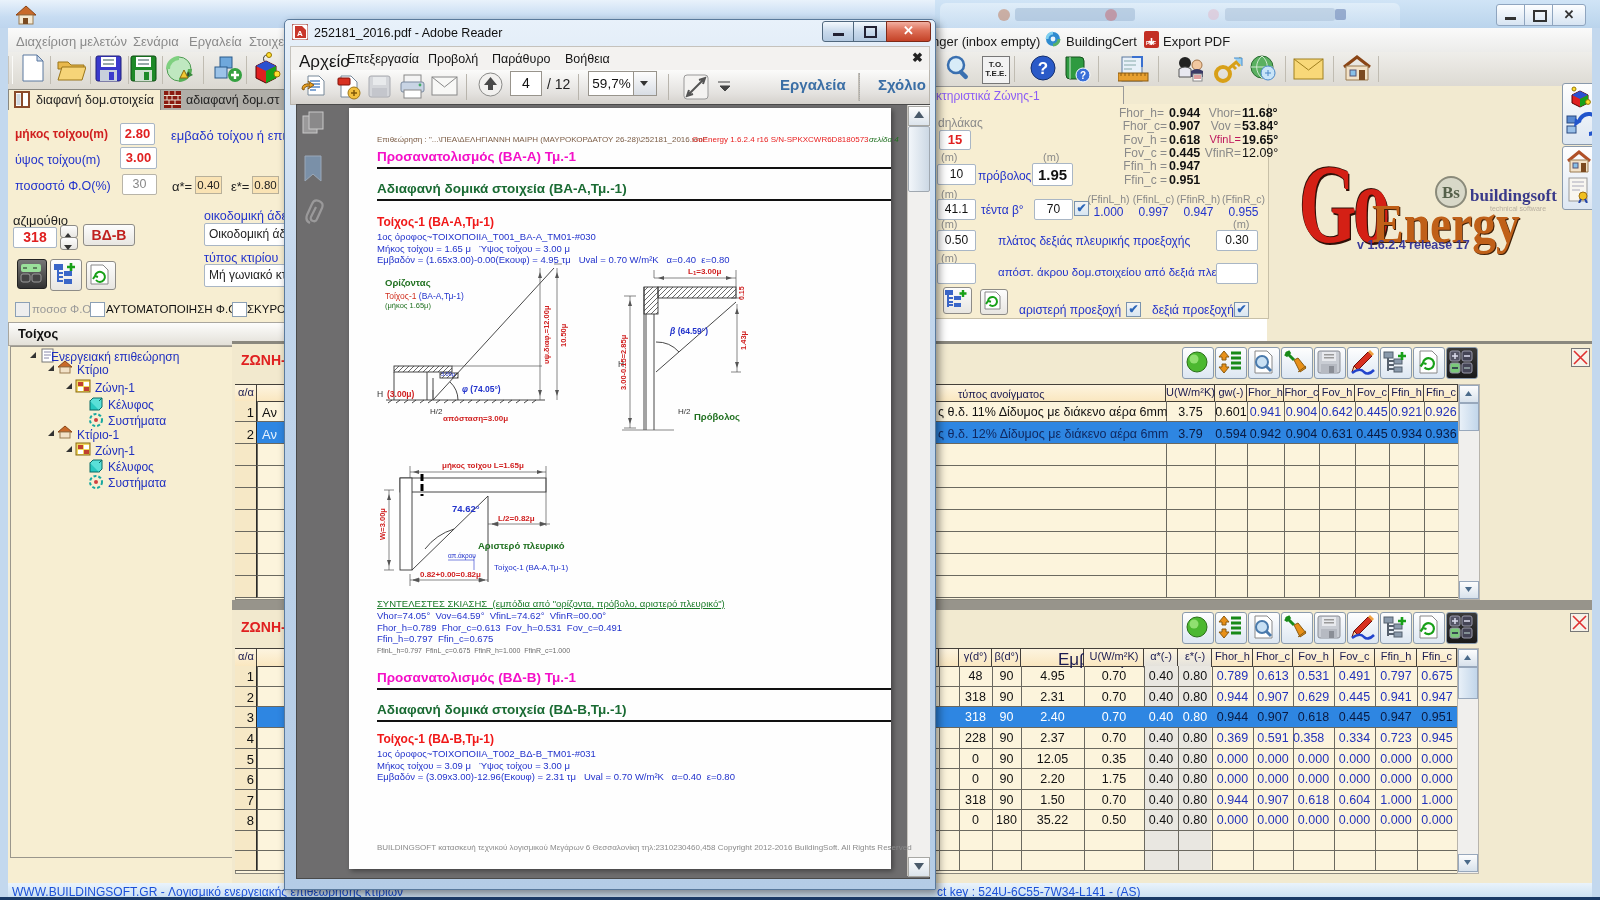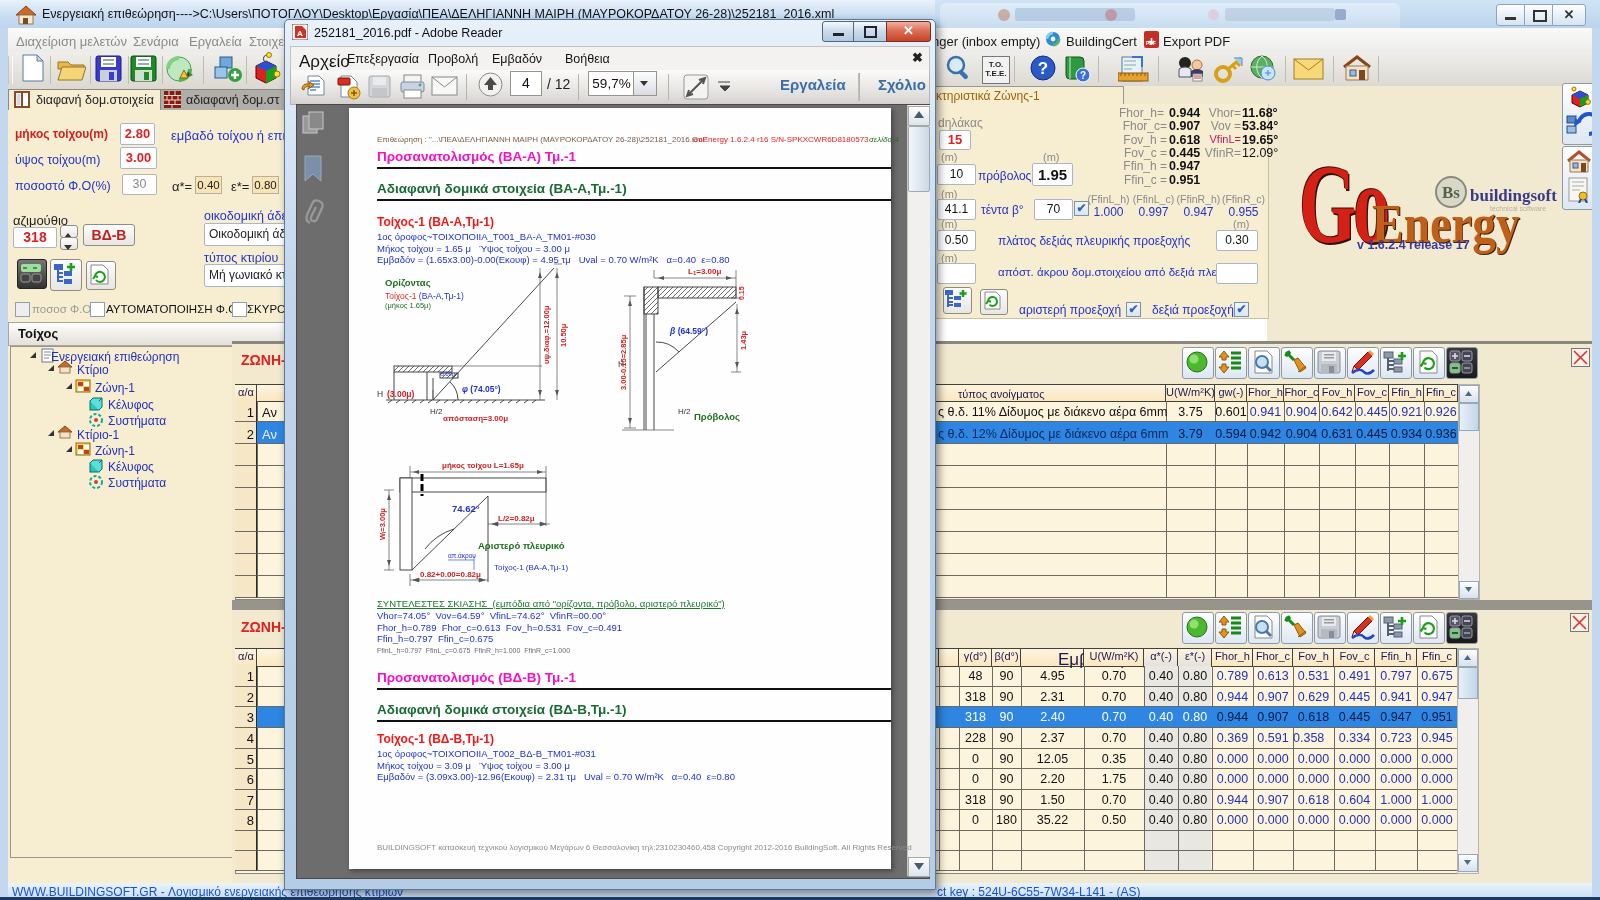--- a/index.html
+++ b/index.html
@@ -13,21 +13,20 @@
 <body>
 <div id="scr">
 
 <div class="ab" style="left:0;top:0;width:935px;height:28px;background:linear-gradient(#E9F2FB,#C7DCF2 60%,#BED5EE)"></div>
 
 <svg class="ab" style="left:14px;top:4px" width="24" height="22">
       <path d="M2 11 L12 2 L22 11 Z" fill="#C96A2A" stroke="#8A4515"></path>
       <rect x="5" y="11" width="14" height="9" fill="#F5E9D2" stroke="#9A7A50"></rect>
       <rect x="9" y="14" width="5" height="6" fill="#7B4A20"></rect>
     </svg>
-<div class="ab" style="left:42px;top:7px;font-size:12.5px;color:#111">Ενεργειακή επιθεώρηση----&gt;C:\Users\ΠΟΤΟΓΛΟΥ\Desktop\Εργασία\ΠΕΑ\ΔΕΛΗΓΙΑΝΝΗ ΜΑΙΡΗ (ΜΑΥΡΟΚΟΡΔΑΤΟΥ 26-28)\252181_2016.xml</div>
 
 <div class="ab" style="left:935px;top:0;width:665px;height:28px;background:linear-gradient(#D0E4F6,#BAD4EC)"></div>
 <div class="ab" style="left:940px;top:3px;width:460px;height:25px;background:linear-gradient(#E4F0FA,#CBDFF2);border-radius:6px 6px 0 0;opacity:.8"></div>
 <div class="ab" style="left:1015px;top:8px;width:120px;height:13px;background:#9FB8D4;border-radius:3px;opacity:.55"></div>
 <div class="ab" style="left:1225px;top:8px;width:110px;height:13px;background:#A7BDd6;border-radius:3px;opacity:.5"></div>
 <div class="ab" style="left:998px;top:9px;width:12px;height:12px;background:#C08060;border-radius:6px;opacity:.55"></div>
 <div class="ab" style="left:1105px;top:9px;width:12px;height:12px;background:#C57078;border-radius:6px;opacity:.55"></div>
 <div class="ab" style="left:1208px;top:9px;width:11px;height:11px;background:#E0C0D0;border-radius:6px;opacity:.6"></div>
 <div class="ab" style="left:1335px;top:9px;width:11px;height:11px;background:#6A84B4;border-radius:2px;opacity:.6"></div>
 
@@ -192,21 +191,21 @@
 <div class="ab" style="left:36px;top:93px;font-size:12.5px;color:#222">διαφανή δομ.στοιχεία</div>
 <div class="ab" style="left:160px;top:89px;width:140px;height:21px;background:#B0AEA8;border:1px solid #8A8880;border-bottom:none"></div>
 <svg class="ab" style="left:164px;top:91px" width="17" height="17">
       <rect x="0" y="0" width="17" height="17" fill="#8A1A10"></rect>
       <path d="M0 4.5 h17 M0 9 h17 M0 13.5 h17 M5 0 v4 M11 0 v4 M8 4.5 v4.5 M3 4.5 v4.5 M14 4.5 v4.5 M5 9 v4.5 M11 9 v4.5 M8 13.5 v4" stroke="#E8E0D0"></path>
     </svg>
 <div class="ab" style="left:186px;top:93px;font-size:12.5px;color:#222">αδιαφανή δομ.στ</div>
 
 <div class="ab" style="left:935px;top:86px;width:665px;height:24px;background:#F2EAD0"></div>
 <div class="ab" style="left:930px;top:86px;width:192px;height:18px;background:#F7EED2;border:1px solid #999;border-bottom:none"></div>
-<div class="ab" style="left:936px;top:89px;font-size:12px;color:#a16207">κτηριστικά Ζώνης-1</div>
+<div class="ab" style="left:936px;top:89px;font-size:12px;color:#8b5cf6">κτηριστικά Ζώνης-1</div>
 
 <div class="ab" style="left:8px;top:110px;width:927px;height:790px;background:#F7EED2"></div>
 <div class="ab" style="left:15px;top:127px;font-size:12px;font-weight:bold;color:#D02020">μήκος τοίχου(m)</div>
 <div class="fld" style="left:120px;top:123px;width:33px;height:20px;font-size:13px;font-weight:bold;color:#E02020;line-height:20px">2.80</div>
 <div class="ab" style="left:171px;top:128px;font-size:13px;color:#2233CC">εμβαδό τοίχου ή επι</div>
 <div class="ab" style="left:15px;top:153px;font-size:12.5px;color:#2233CC">ύψος τοίχου(m)</div>
 <div class="fld" style="left:120px;top:147px;width:35px;height:20px;font-size:13px;font-weight:bold;color:#E02020;line-height:20px">3.00</div>
 <div class="ab" style="left:15px;top:179px;font-size:12.5px;color:#2233CC">ποσοστό Φ.Ο(%)</div>
 <div class="fld" style="left:122px;top:174px;width:33px;height:19px;font-size:12.5px;color:#888;line-height:19px;border-color:#B8B4A8">30</div>
 <div class="ab" style="left:172px;top:179px;font-size:13px;color:#222">α*=</div>
@@ -852,21 +851,21 @@
       <div class="ab" style="left:10px;top:11px;width:11px;height:3px;background:#223"></div>
     </div>
 <div class="ab" style="left:853px;top:21px;width:32px;height:19px;background:linear-gradient(#F4F9FD,#C9DAEC 50%,#B3C9E0);border:1px solid #50687E">
       <div class="ab" style="left:10px;top:4px;width:9px;height:8px;border:2px solid #223"></div>
     </div>
 <div class="ab" style="left:886px;top:21px;width:43px;height:19px;background:linear-gradient(#F2B0A2,#DD6F57 45%,#C44227);border:1px solid #7E2A18;border-radius:0 3px 3px 0;text-align:center;color:#fff;font-weight:bold;font-size:13px;line-height:18px">✕</div>
 <div class="ab" style="left:290px;top:46px;width:638px;height:24px;background:#F3F2F0;border:1px solid #C5C2BC"></div>
 <div class="ab" style="left:299px;top:52px;font-size:17px;color:#141414">Αρχείο</div>
 <div class="ab" style="left:347px;top:52px;font-size:12.5px;color:#141414">Επεξεργασία</div>
 <div class="ab" style="left:428px;top:52px;font-size:12.5px;color:#141414">Προβολή</div>
-<div class="ab" style="left:492px;top:52px;font-size:12.5px;color:#141414">Εμβαδόν</div>
+<div class="ab" style="left:492px;top:52px;font-size:12.5px;color:#141414">Παράθυρο</div>
 <div class="ab" style="left:565px;top:52px;font-size:12.5px;color:#141414">Βοήθεια</div>
 <div class="ab" style="left:912px;top:50px;font-size:13px;font-weight:bold;color:#222">✖</div>
 <div class="ab" style="left:290px;top:70px;width:638px;height:34px;background:linear-gradient(#FBFBFA,#E3E1DE 70%,#D4D1CC);border:1px solid #BAB6AE;border-top:none"></div>
 <svg class="ab" style="left:300px;top:73px" width="27" height="27">
       <path d="M8 3 h11 l5 5 v14 h-16 z" fill="#fff" stroke="#789"></path>
       <path d="M10 8 h10 M10 11 h10 M10 14 h10 M10 17 h6" stroke="#5A8AC8" stroke-width="1.6"></path>
       <path d="M2 16 q0 -6 8 -5 l-2 -3 6 4 -6 4 2 -3 q-6 0 -6 4 z" fill="#E8A020" stroke="#8A5A10"></path>
     </svg>
 <svg class="ab" style="left:336px;top:73px" width="26" height="27">
       <path d="M5 3 h10 l6 6 v15 h-16 z" fill="#fff" stroke="#789"></path>

